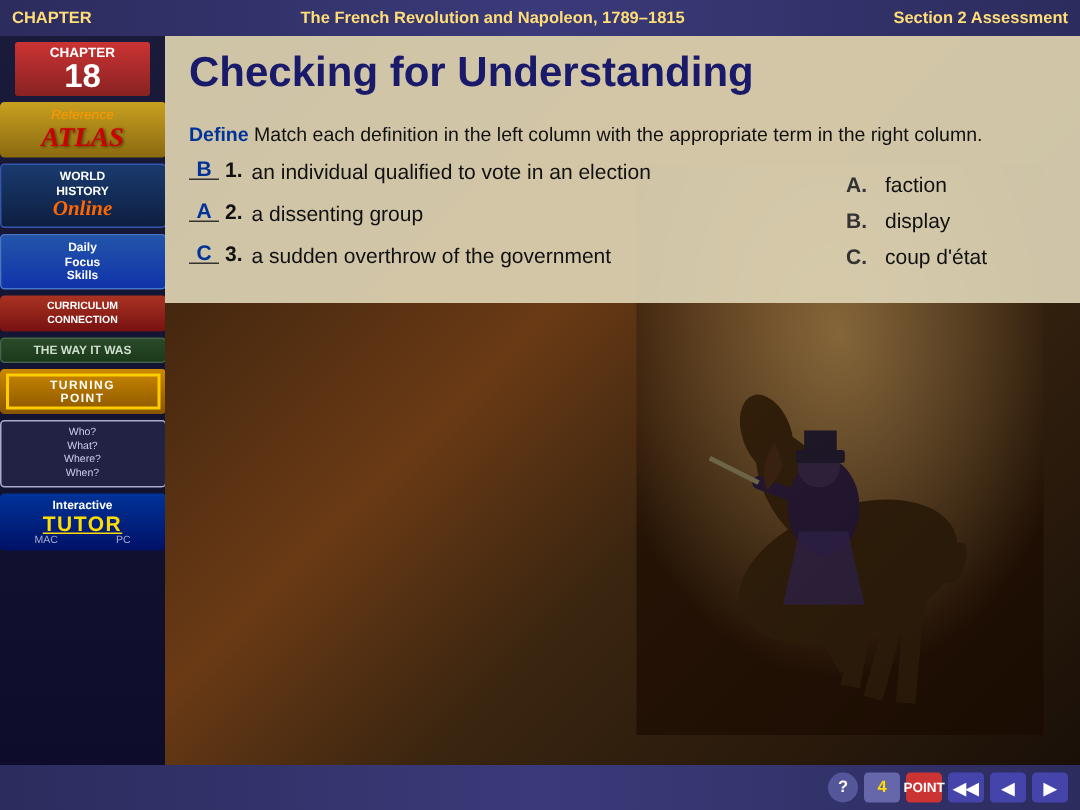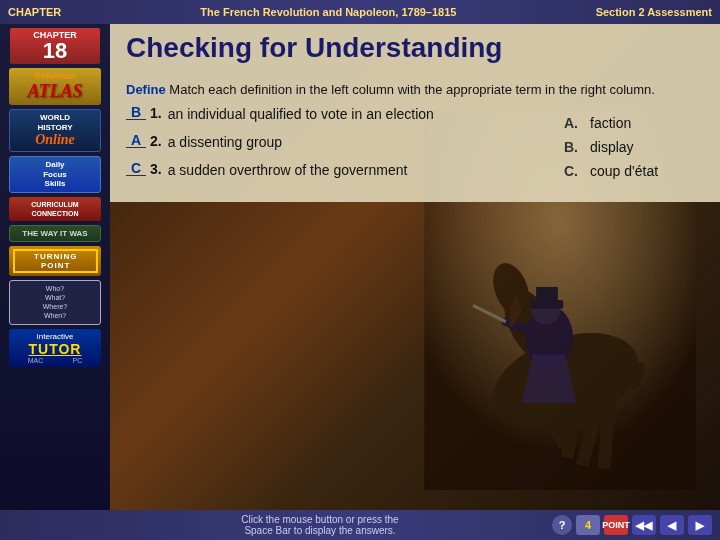--- a/index.html
+++ b/index.html
@@ -68,21 +68,21 @@
       border-radius: 2px;
     }
     .chapter-num {
       font-size: 22px;
       font-weight: bold;
       color: white;
       line-height: 1;
     }
 
     .sidebar-btn {
-      width: 92px;
+      width: 111px;
       cursor: pointer;
       border-radius: 3px;
       overflow: hidden;
       text-align: center;
     }
 
     .atlas-btn {
       background: linear-gradient(to bottom, #c8a020, #8a6a10);
       padding: 3px 4px;
       border-radius: 3px;
@@ -181,21 +181,21 @@
       line-height: 1.3;
     }
     .interactive-tutor-btn {
       background: linear-gradient(to bottom, #003399, #001166);
       padding: 3px 4px;
       border-radius: 3px;
     }
     .interactive-tutor-btn .it-text {
       color: #ffffff;
       font-size: 8px;
-      font-weight: normal;
+      font-weight: bold;
     }
     .interactive-tutor-btn .tutor-text {
       color: #ffdd00;
       font-size: 14px;
       font-weight: 900;
       letter-spacing: 1px;
       text-decoration: underline;
     }
     .mac-pc-text {
       color: #aaaacc;
@@ -521,24 +521,20 @@
           <span class="answer-letter">C.</span>
           <span class="answer-text">coup d'état</span>
         </div>
       </div>
     </div>
   </div>
 </div>
 
 <div class="bottom-bar">
   <div style="width:80px;"></div>
-  <div class="bottom-instruction">
-    <span>Click the mouse button or press the</span><br>
-    <span>Space Bar to display the answers.</span>
-  </div>
   <div class="bottom-nav">
     <div class="nav-icon help-icon">?</div>
     <div class="nav-icon num-icon">4</div>
     <div class="nav-icon exit-icon">POINT</div>
     <div class="nav-icon arrow-icon">◀◀</div>
     <div class="nav-icon arrow-icon">◀</div>
     <div class="nav-icon arrow-icon">▶</div>
   </div>
 </div>
 

